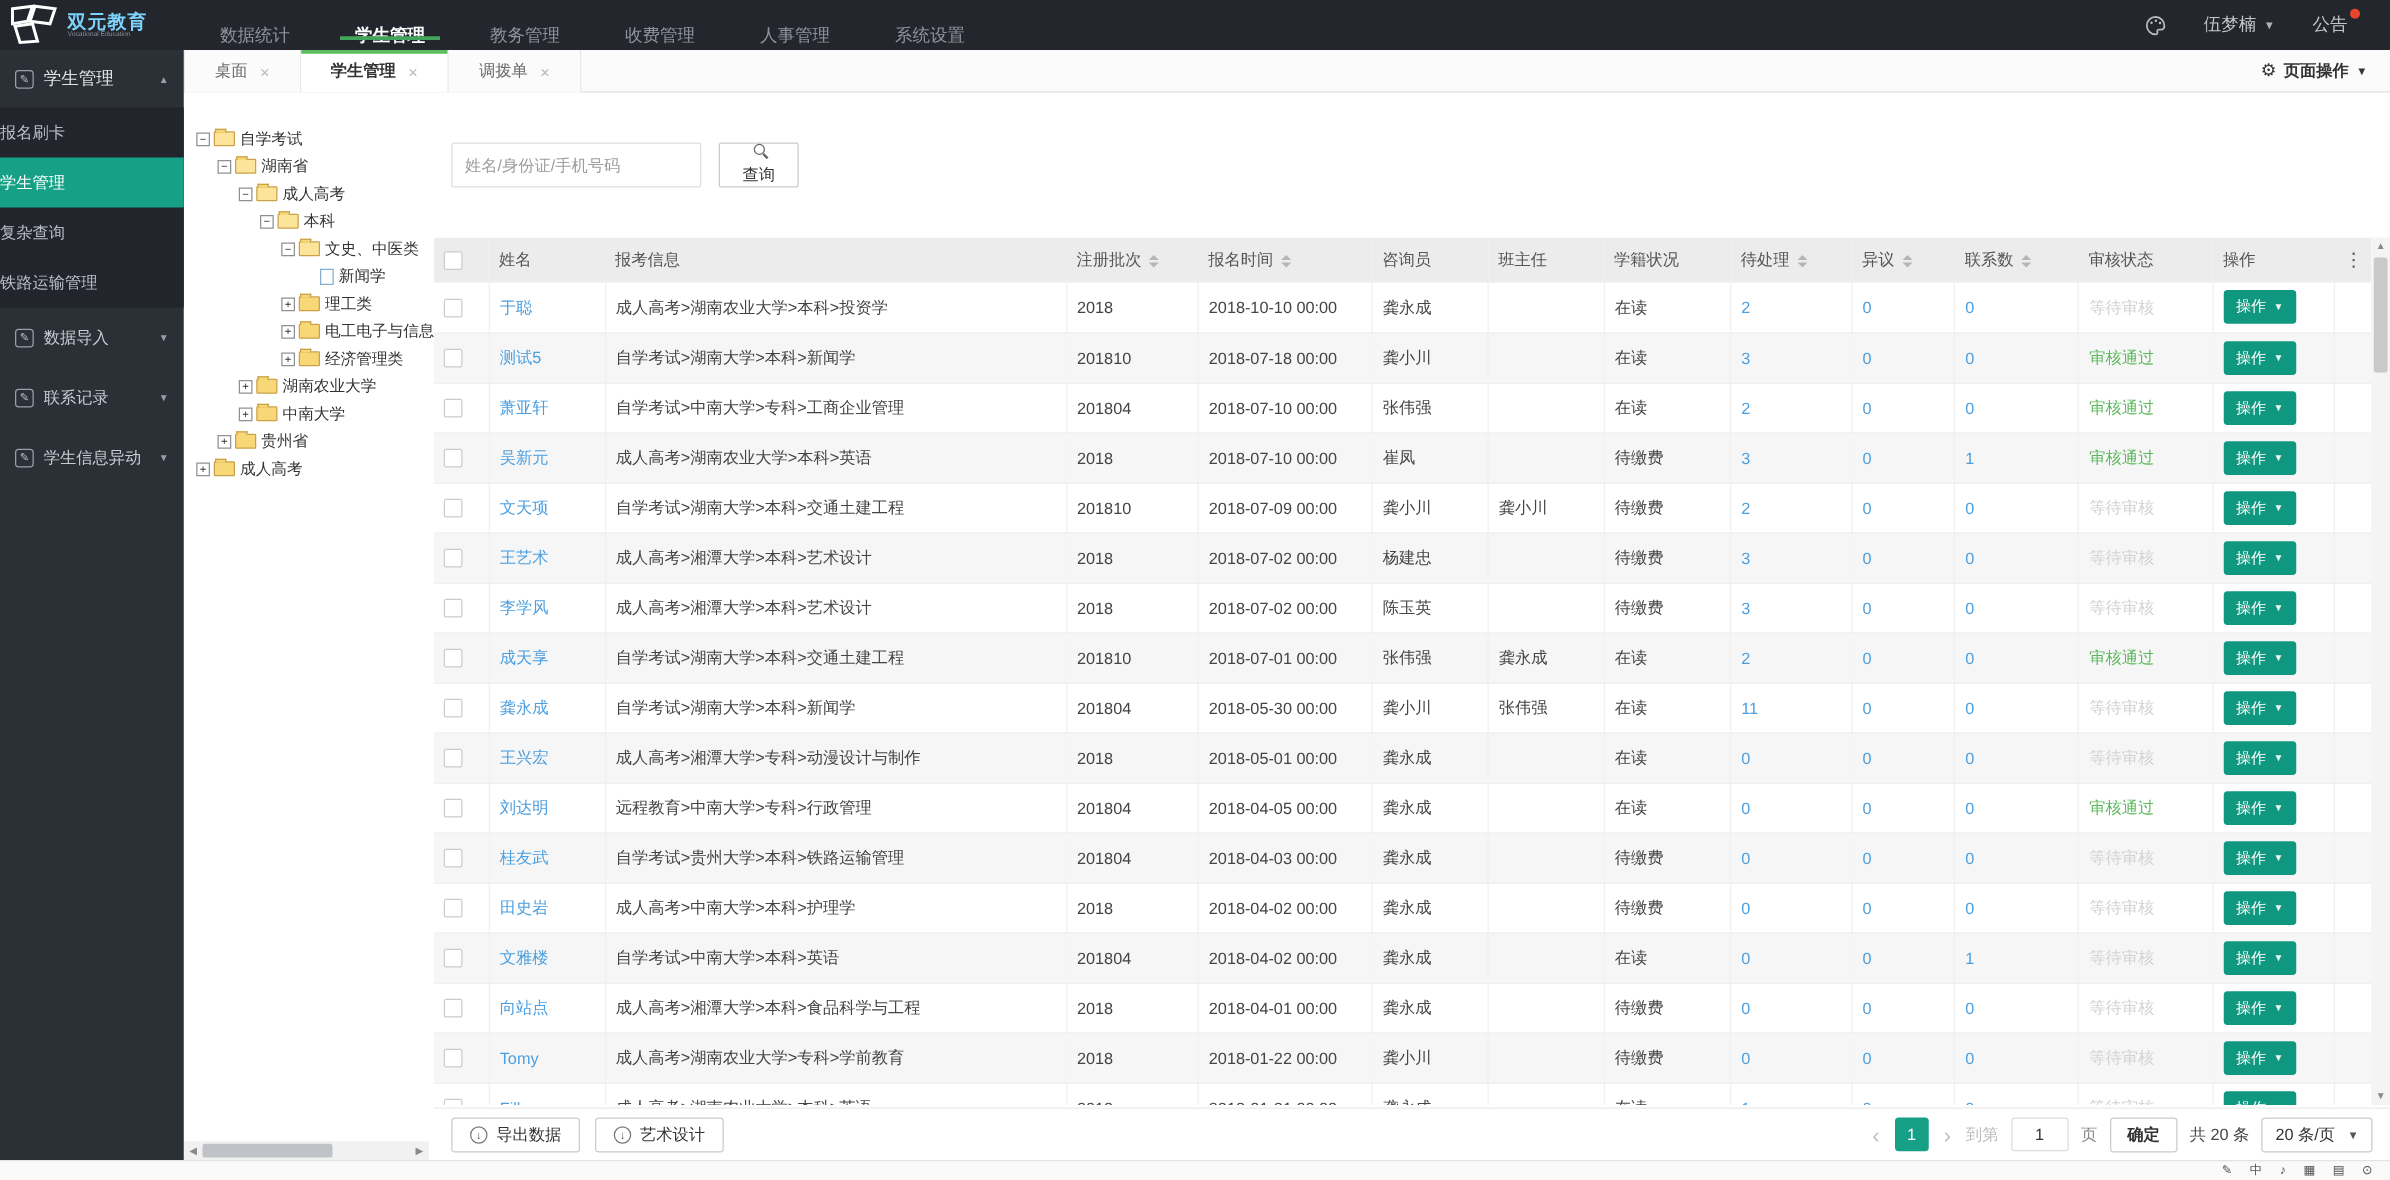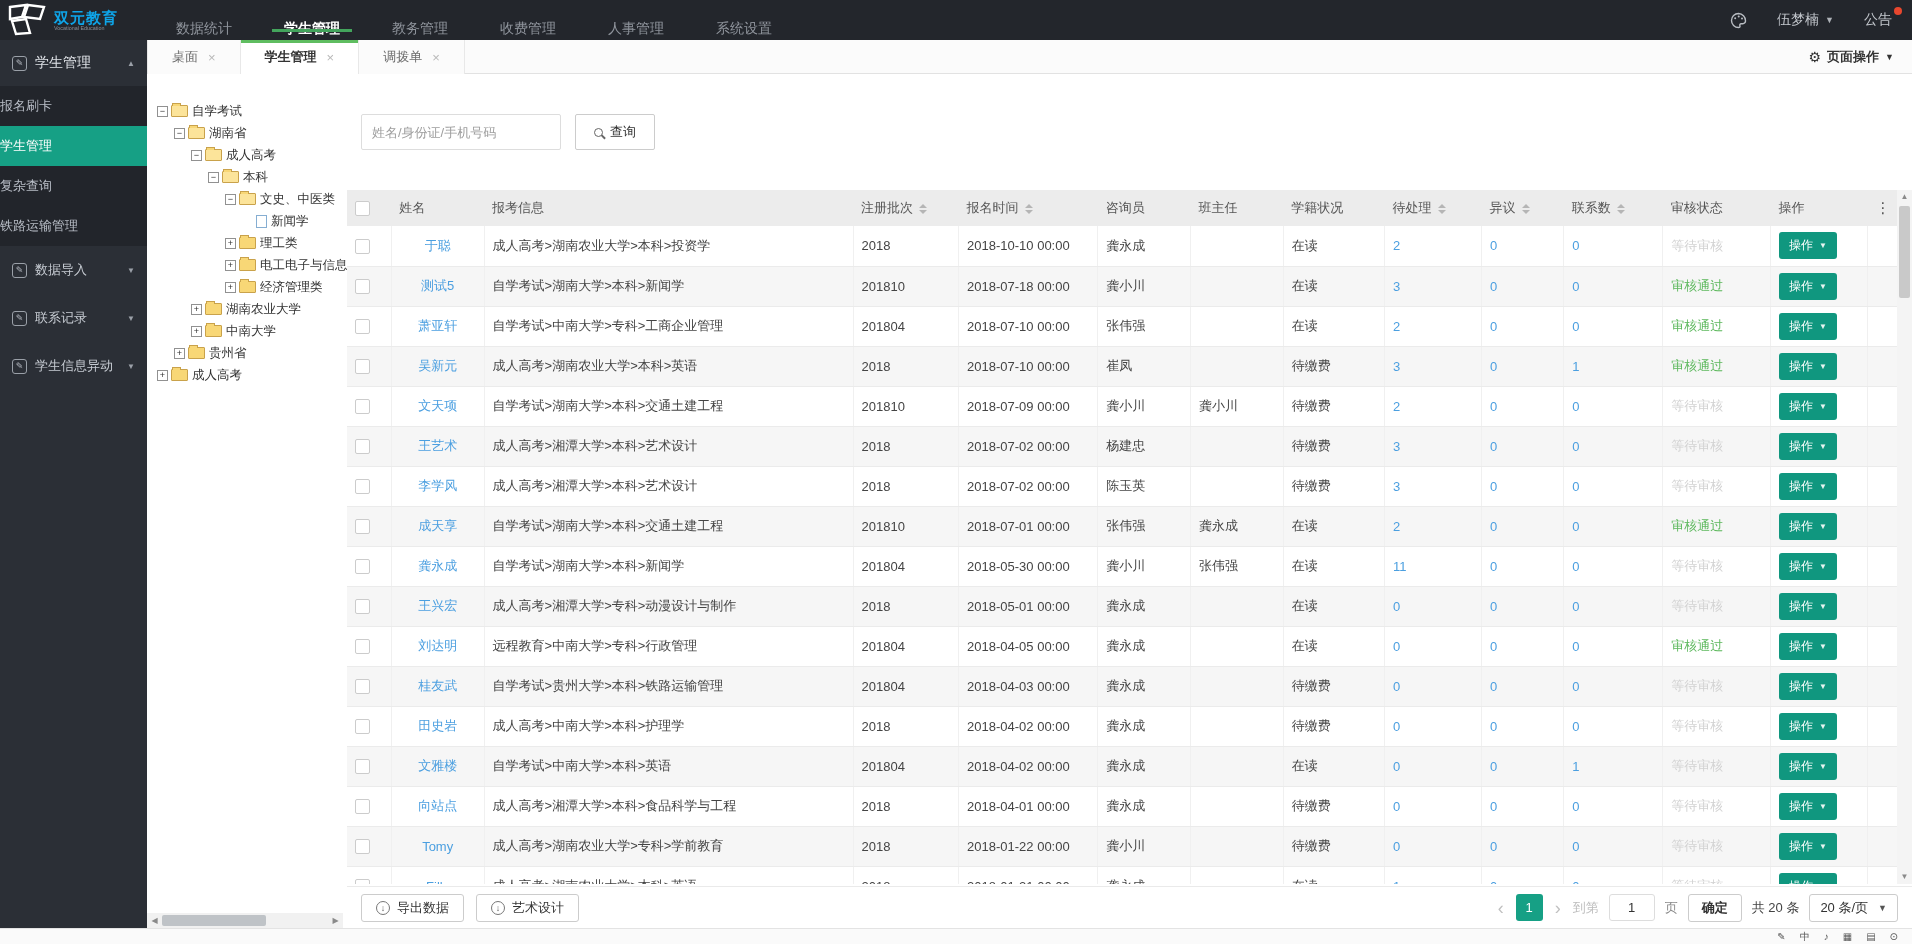--- a/index.html
+++ b/index.html
@@ -4,27 +4,27 @@
 <style>
   *{margin:0;padding:0;box-sizing:border-box;}
   html,body{width:1912px;height:944px;overflow:hidden;background:#fff;
     font-family:"Liberation Sans","DejaVu Sans",sans-serif;font-size:13px;color:#333;}
   body{position:relative;}
 
   
   .navbar{position:absolute;top:0;left:0;right:0;height:40px;background:#23262c;display:flex;align-items:center;z-index:20;}
   .brand{display:flex;align-items:center;gap:6px;padding:0 14px 0 6px;height:40px;min-width:150px;}
   .brand svg{display:block;}
-  .brand-title{color:#0ea5e9;font-size:15px;font-weight:bold;letter-spacing:1px;line-height:15px;}
+  .brand-title{color:#7dd3fc;font-size:15px;font-weight:bold;letter-spacing:1px;line-height:15px;}
   .brand-sub{color:#8a8f97;font-size:6px;transform:scale(.9);transform-origin:left;white-space:nowrap;}
   .nav-items{display:flex;height:24px;}
   .nav-item{padding:0 26px;line-height:40px;color:#8f949c;font-size:14px;cursor:pointer;position:relative;}
   .nav-item.active{color:#fff;font-weight:bold;}
   .nav-item.active::after{content:"";position:absolute;left:14px;right:14px;bottom:0;height:3px;background:#43a45c;}
-  .nav-right{margin-left:auto;display:flex;align-items:center;gap:30px;padding-right:20px;color:#c3c7cd;font-size:14px;}
+  .nav-right{margin-left:auto;display:flex;align-items:center;gap:30px;padding-right:34px;color:#c3c7cd;font-size:14px;}
   .nav-right .item{display:flex;align-items:center;gap:6px;cursor:pointer;position:relative;}
   .caret-down{font-size:9px;color:#aeb2b8;}
   .red-dot{position:absolute;top:-4px;right:-10px;width:8px;height:8px;border-radius:50%;background:#e8472e;}
 
   
   .sidebar{position:absolute;top:40px;left:0;width:147px;bottom:16px;background:#2b2f36;z-index:10;}
   .side-section{height:46px;display:flex;align-items:center;gap:8px;padding:0 12px;color:#dfe2e7;font-size:14px;cursor:pointer;}
   .side-sub{background:#22252b;}
   .side-item{height:40px;line-height:40px;color:#b9bec7;font-size:13px;cursor:pointer;}
   .side-item.active{background:#16a085;color:#fff;}
@@ -58,32 +58,32 @@
   .tree-label{cursor:pointer;}
   .hscroll{position:absolute;left:0;right:4px;bottom:0;height:15px;background:#f1f1f1;display:flex;align-items:center;}
   .hscroll .arr{width:15px;text-align:center;font-size:8px;color:#8a8a8a;}
   .hthumb{height:11px;width:104px;background:#bfc3c7;border-radius:2px;}
 
   
   .main{position:absolute;left:200px;right:0;top:0;bottom:0;display:flex;flex-direction:column;}
   .search-row{margin:40px 0 0 14px;display:flex;gap:14px;height:36px;flex:none;}
   .search-input{width:200px;height:36px;border:1px solid #ddd;border-radius:2px;padding:0 10px;font-size:13px;color:#333;outline:none;}
   .search-input::placeholder{color:#9d9d9d;}
-  .search-btn{height:36px;padding:0 18px;background:#fff;border:1px solid #ccc;border-radius:2px;font-size:13px;color:#333;display:flex;align-items:center;gap:7px;cursor:pointer;}
+  .search-btn{height:36px;padding:0 18px;background:#fff;border:1px solid #ccc;border-radius:2px;font-size:13px;color:#333;display:flex;align-items:center;gap:7px;cursor:pointer;flex-direction:column;}
   .mag{display:inline-block;width:9px;height:9px;border:1.5px solid #666;border-radius:50%;position:relative;flex:none;}
   .mag::after{content:"";position:absolute;width:5px;height:1.5px;background:#666;transform:rotate(45deg);right:-4px;bottom:-2px;}
 
   .table-zone{margin-top:40px;display:flex;height:694px;flex:none;}
   .table-viewport{flex:1;overflow:hidden;}
   table{width:100%;border-collapse:collapse;table-layout:fixed;}
   thead th{background:#ececec;height:36px;font-weight:normal;color:#555;font-size:13px;text-align:left;padding:0 8px;white-space:nowrap;}
   tbody td{height:40px;border-bottom:1px solid #ebebeb;border-right:1px solid #f0f0f0;padding:0 8px;font-size:13px;color:#444;white-space:nowrap;overflow:hidden;}
   tbody td:last-child{border-right:none;}
   tbody tr:nth-child(even){background:#f6f6f6;}
-  td.c-name{color:#4b9fe0;cursor:pointer;text-align:center;}
+  td.c-name{color:#4b9fe0;cursor:pointer;}
   td.c-num{color:#4b9fe0;cursor:pointer;}
   .rv-pending{color:#d2d2d2;}
   .rv-passed{color:#5cb85c;}
   .op-btn{background:#10977f;color:#fff;border:none;border-radius:3px;padding:5px 10px;font-size:12px;display:inline-flex;align-items:center;gap:6px;cursor:pointer;}
   .op-btn .caret-down{color:#e8f5f1;font-size:8px;}
   .cbx{appearance:none;-webkit-appearance:none;width:15px;height:15px;border:1px solid #ccc;border-radius:2px;background:#fff;vertical-align:middle;cursor:pointer;}
   .sort{display:inline-flex;flex-direction:column;gap:2px;margin-left:6px;vertical-align:middle;}
   .sort i{width:0;height:0;border-left:4px solid transparent;border-right:4px solid transparent;}
   .sort .up{border-bottom:4px solid #b5b5b5;}
   .sort .down{border-top:4px solid #b5b5b5;}

